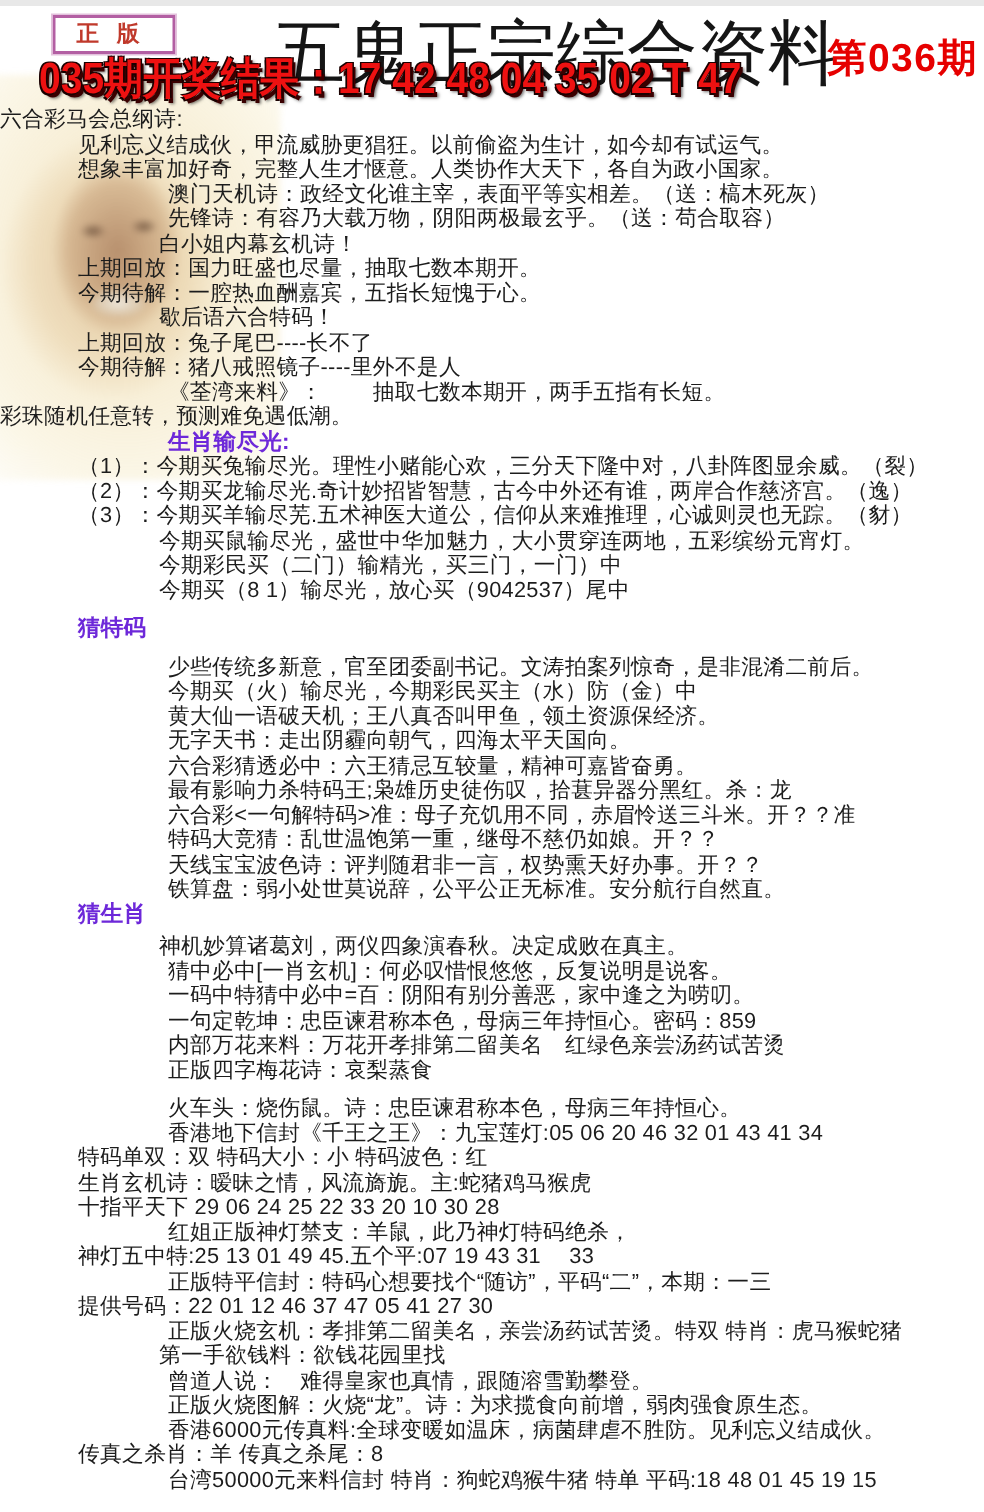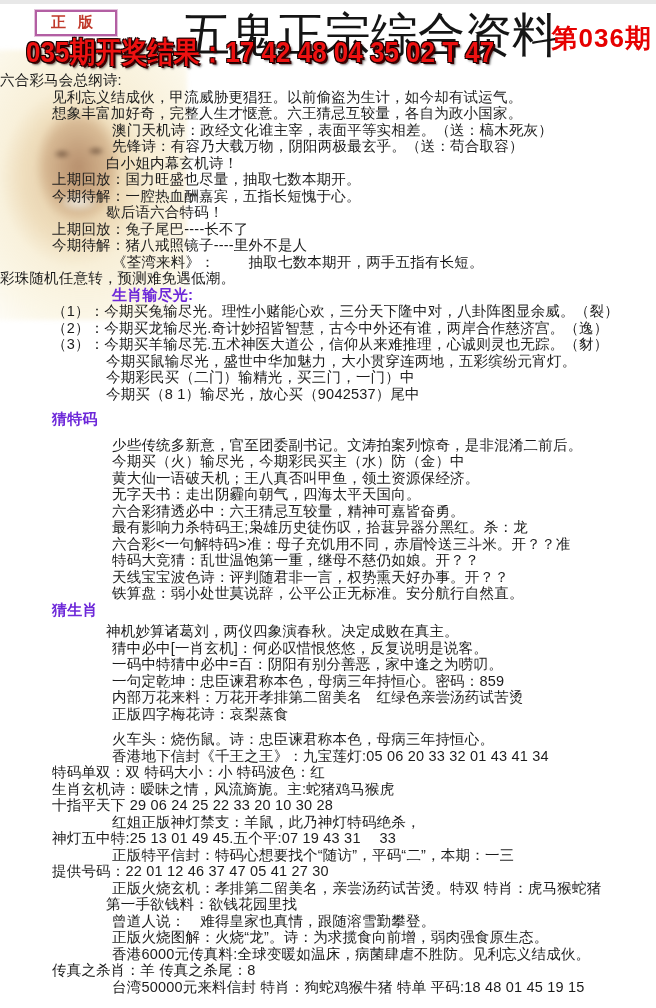--- a/index.html
+++ b/index.html
@@ -65,21 +65,21 @@
   <div class="portrait"></div>
 
   <div class="badge">正版</div>
   <div class="title">五鬼正宗综合资料</div>
   <div class="issue">第036期</div>
   <div class="banner">035期开奖结果：17 42 48 04 35 02 T 47</div>
 
   <div class="content">
       <div class="ln i3">六合彩马会总纲诗:</div>
       <div class="ln i0">见利忘义结成伙，甲流威胁更猖狂。以前偷盗为生计，如今却有试运气。</div>
-      <div class="ln i0">想象丰富加好奇，完整人生才惬意。六王猜忌互较量，各自为政小国家。</div>
+      <div class="ln i0">想象丰富加好奇，完整人生才惬意。人类协作大天下，各自为政小国家。</div>
       <div class="ln i1">澳门天机诗：政经文化谁主宰，表面平等实相差。（送：槁木死灰）</div>
       <div class="ln i1">先锋诗：有容乃大载万物，阴阳两极最玄乎。（送：苟合取容）</div>
       <div class="ln i2">白小姐内幕玄机诗！</div>
       <div class="ln i0">上期回放：国力旺盛也尽量，抽取七数本期开。</div>
       <div class="ln i0">今期待解：一腔热血酬嘉宾，五指长短愧于心。</div>
       <div class="ln i2">歇后语六合特码！</div>
       <div class="ln i0">上期回放：兔子尾巴----长不了</div>
       <div class="ln i0">今期待解：猪八戒照镜子----里外不是人</div>
       <div class="ln i1">《荃湾来料》：　　 抽取七数本期开，两手五指有长短。</div>
       <div class="ln i3">彩珠随机任意转，预测难免遇低潮。</div>
@@ -102,21 +102,21 @@
       <div class="ln i1">天线宝宝波色诗：评判随君非一言，权势熏天好办事。开？？</div>
       <div class="ln i1">铁算盘：弱小处世莫说辞，公平公正无标准。安分航行自然直。</div>
       <div class="ln i0 sec gapb">猜生肖</div>
       <div class="ln i2">神机妙算诸葛刘，两仪四象演春秋。决定成败在真主。</div>
       <div class="ln i1">猜中必中[一肖玄机]：何必叹惜恨悠悠，反复说明是说客。</div>
       <div class="ln i1">一码中特猜中必中=百：阴阳有别分善恶，家中逢之为唠叨。</div>
       <div class="ln i1">一句定乾坤：忠臣谏君称本色，母病三年持恒心。密码：859</div>
       <div class="ln i1">内部万花来料：万花开孝排第二留美名　红绿色亲尝汤药试苦烫</div>
       <div class="ln i1">正版四字梅花诗：哀梨蒸食</div>
       <div class="ln i1 gap">火车头：烧伤鼠。诗：忠臣谏君称本色，母病三年持恒心。</div>
-      <div class="ln i1">香港地下信封《千王之王》：九宝莲灯:05 06 20 33 32 01 43 41 34</div>
+      <div class="ln i1">香港地下信封《千王之王》：九宝莲灯:05 06 20 46 32 01 43 41 34</div>
       <div class="ln i0">特码单双：双 特码大小：小 特码波色：红</div>
       <div class="ln i0">生肖玄机诗：暧昧之情，风流旖旎。主:蛇猪鸡马猴虎</div>
       <div class="ln i0">十指平天下 29 06 24 25 22 33 20 10 30 28</div>
       <div class="ln i1">红姐正版神灯禁支：羊鼠，此乃神灯特码绝杀，</div>
       <div class="ln i0">神灯五中特:25 13 01 49 45.五个平:07 19 43 31　 33</div>
       <div class="ln i1">正版特平信封：特码心想要找个“随访”，平码“二”，本期：一三</div>
       <div class="ln i0">提供号码：22 01 12 46 37 47 05 41 27 30</div>
       <div class="ln i1">正版火烧玄机：孝排第二留美名，亲尝汤药试苦烫。特双 特肖：虎马猴蛇猪</div>
       <div class="ln i2">第一手欲钱料：欲钱花园里找</div>
       <div class="ln i1">曾道人说：　难得皇家也真情，跟随溶雪勤攀登。</div>

